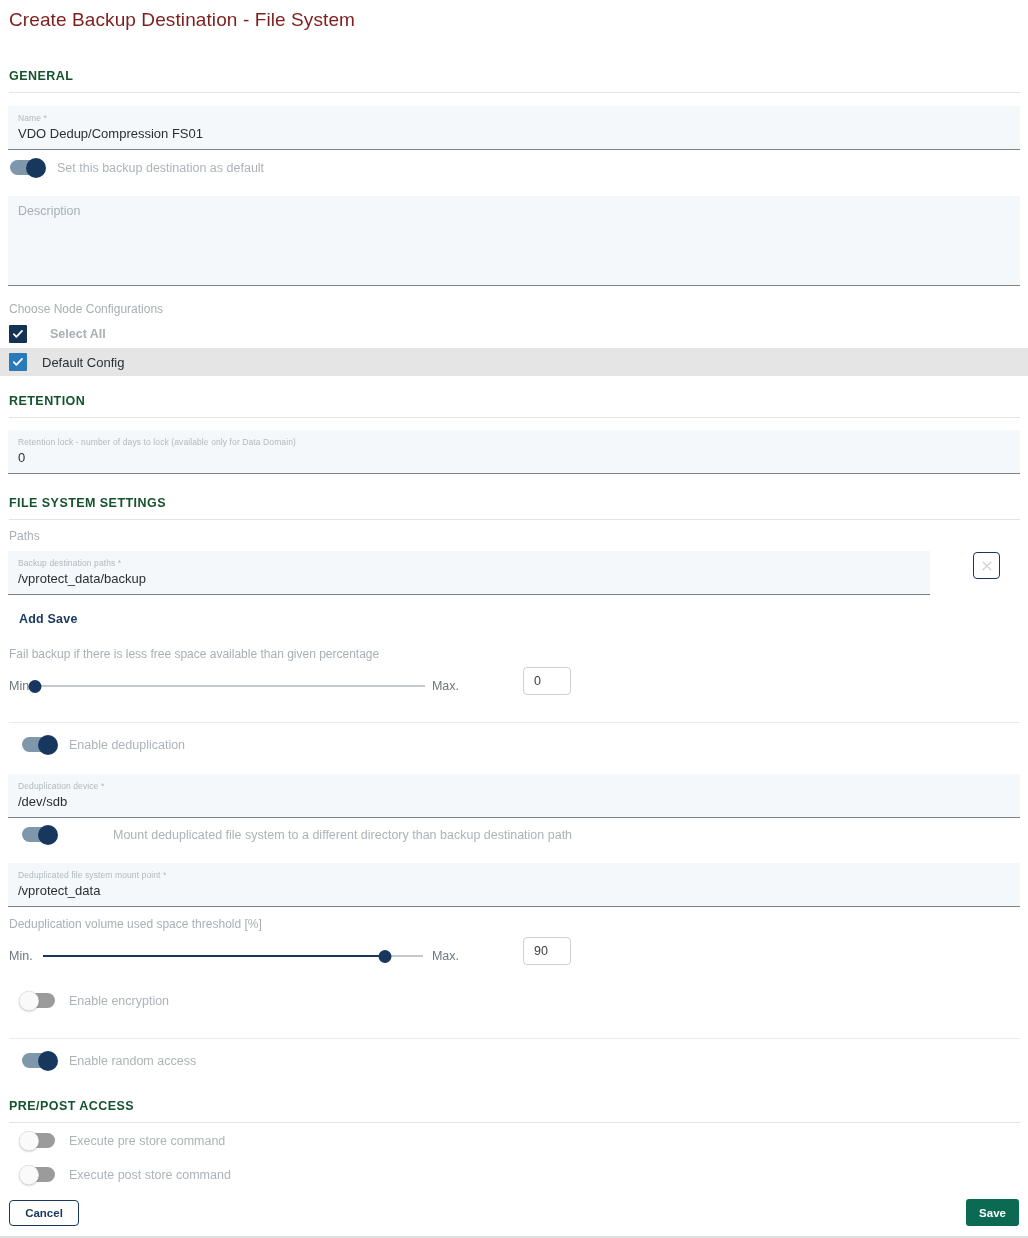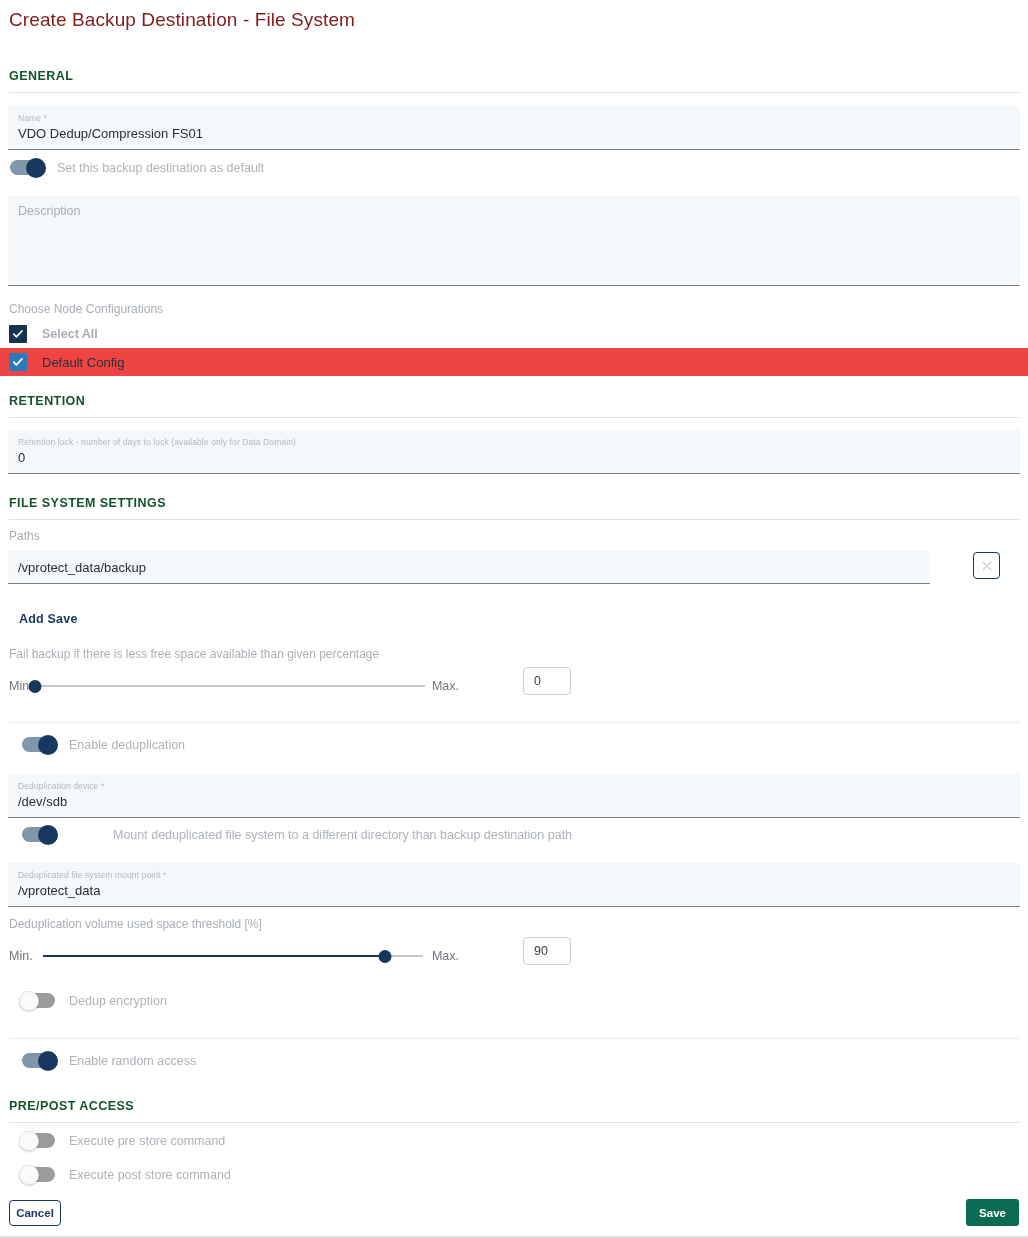--- a/index.html
+++ b/index.html
@@ -58,21 +58,21 @@
   .switch .knob {
     position: absolute; top: -2.5px; width: 20px; height: 20px;
     border-radius: 50%;
   }
   .switch.on  .knob { right: -3px; background: #17375e; }
   .switch.off .knob { left: -3px;  background: #fafafa; box-shadow: 0 0 1px rgba(0,0,0,.35) inset, 0 1px 2px rgba(0,0,0,.18); }
   .toggle-label { margin-left: 14px; font-size: 12.5px; color: #adb3b9; white-space: nowrap; }
 
   
   .cb-row { position: absolute; left: 0; width: 1028px; display: flex; align-items: center; height: 28px; }
-  .cb-row.shaded { background: #ef4444; }
+  .cb-row.shaded { background: #e5e5e5; }
   .cb {
     width: 18px; height: 18px; margin-left: 9px; flex: 0 0 auto;
     display: flex; align-items: center; justify-content: center;
     border-radius: 1px;
   }
   .cb.navy { background: #143354; }
   .cb.blue { background: #2a7ab9; }
   .cb svg { display: block; }
   .cb-label { margin-left: 15px; font-size: 12.5px; }
   .cb-label.muted { color: #a9afb5; font-weight: 700; }
@@ -113,21 +113,21 @@
     display: flex; align-items: center; padding-left: 10px;
     font-size: 12.5px; color: #3a3e42;
   }
 
   
   .divider { position: absolute; left: 9px; width: 1011px; height: 1px; background: #e8eaec; }
 
   
   .btn-cancel {
     position: absolute; left: 9px; top: 1200px;
-    width: 52px; height: 26px; border: 1.6px solid #17375e; border-radius: 4px;
+    width: 70px; height: 26px; border: 1.6px solid #17375e; border-radius: 4px;
     background: #fff; color: #17375e; font-size: 11.5px; font-weight: 700;
     font-family: "Liberation Sans", sans-serif; cursor: pointer;
     display: flex; align-items: center; justify-content: center;
   }
   .btn-save {
     position: absolute; left: 966px; top: 1199px;
     width: 53px; height: 27px; border: none; border-radius: 3px;
     background: #0b6a52; color: #ffffff; font-size: 11.5px; font-weight: 700;
     font-family: "Liberation Sans", sans-serif; cursor: pointer;
     display: flex; align-items: center; justify-content: center;
@@ -154,21 +154,21 @@
       </div>
     <div class="toggle-label">Set this backup destination as default</div>
   </div>
 
   <div class="field textarea" style="top:196px; height:90px;">
     <span class="ta-placeholder">Description</span>
   </div>
 
   <div class="plain-label" style="left:9px; top:302px;">Choose Node Configurations</div>
 
-  <div class="cb-row" style="top:320px;">
+  <div class="cb-row" style="top:320px;gap:8px;">
     <div class="cb navy">
       <svg width="12" height="12" viewBox="0 0 12 12" aria-hidden="true">
         <path d="M1.8 6.2 L4.4 8.8 L10 2.8" stroke="#ffffff" stroke-width="1.7" fill="none" stroke-linecap="round" stroke-linejoin="round"></path>
       </svg>
     </div>
     <div class="cb-label muted">Select All</div>
   </div>
 
   <div class="cb-row shaded" style="top:348px;">
     <div class="cb blue">
@@ -184,20 +184,21 @@
   <div class="field" style="top:430px;">
     <span class="flabel">Retention lock - number of days to lock (available only for Data Domain)</span>
     <span class="fvalue">0</span>
   </div>
 
   <div class="section-head" style="top:496px;">FILE SYSTEM SETTINGS</div>
 
   <div class="plain-label" style="left:9px; top:529px;">Paths</div>
 
   <div class="field" style="top:551px; width:922px;">
+    <span class="flabel">Backup destination paths *</span>
     <span class="fvalue">/vprotect_data/backup</span>
   </div>
 
   <div class="icon-btn" style="left:973px; top:552px;">
     <svg width="12" height="12" viewBox="0 0 12 12" aria-hidden="true">
       <path d="M2.2 2.2 L9.8 9.8 M9.8 2.2 L2.2 9.8" stroke="#cdd2d7" stroke-width="1.4" stroke-linecap="round"></path>
     </svg>
   </div>
 
   <button class="link-btn" style="left:19px; top:612px;">Add Save</button>
@@ -251,21 +252,21 @@
       <div class="thumb" style="left:90%;"></div>
     </div>
     <span class="slider-minmax" style="margin-left:9px;">Max.</span>
   </div>
   <div class="num-box" style="left:523px; top:937px;">90</div>
 
   <div class="toggle-row" style="left:22px; top:993px;">
     <div class="switch off">
         <div class="knob"></div>
       </div>
-    <div class="toggle-label">Dedup encryption</div>
+    <div class="toggle-label">Enable encryption</div>
   </div>
 
   <div class="divider" style="top:1038px;"></div>
 
   <div class="toggle-row" style="left:22px; top:1053px;">
     <div class="switch on">
         <div class="knob"></div>
       </div>
     <div class="toggle-label">Enable random access</div>
   </div>

